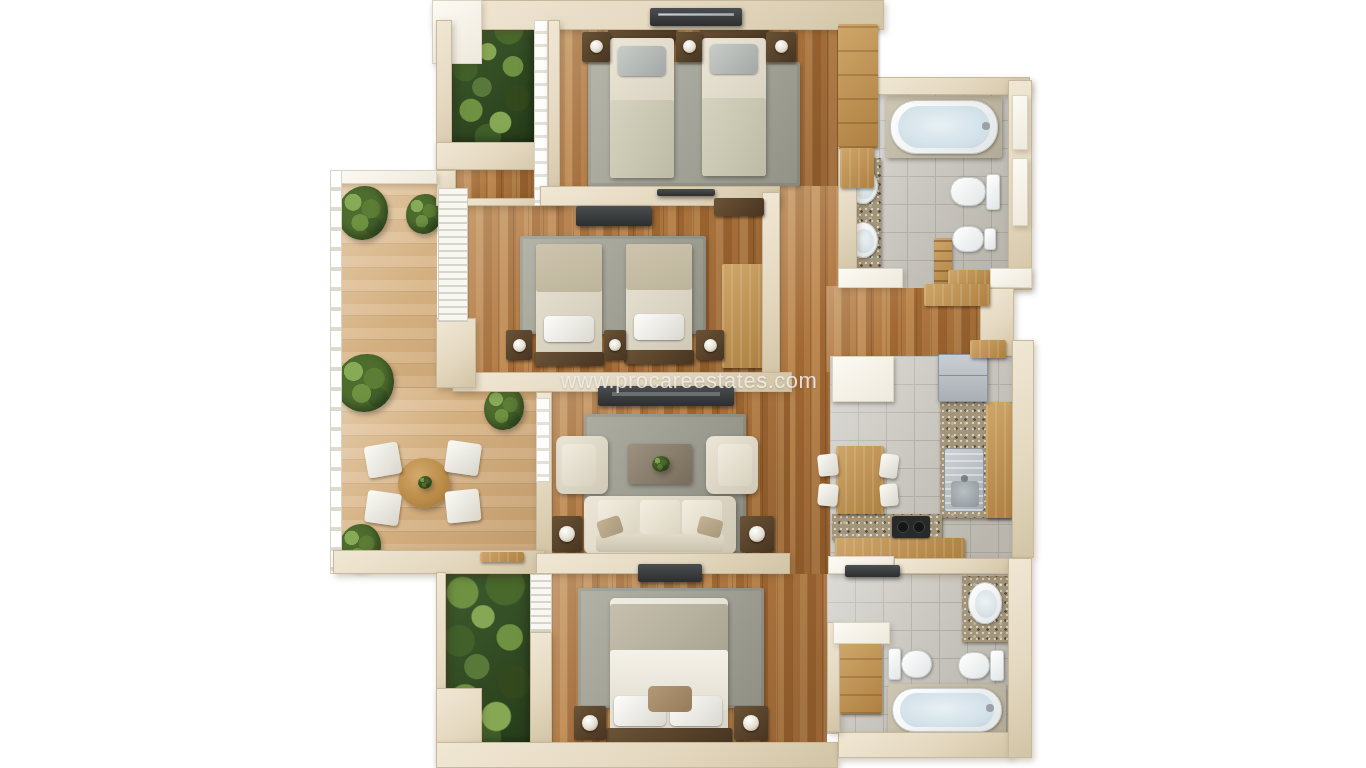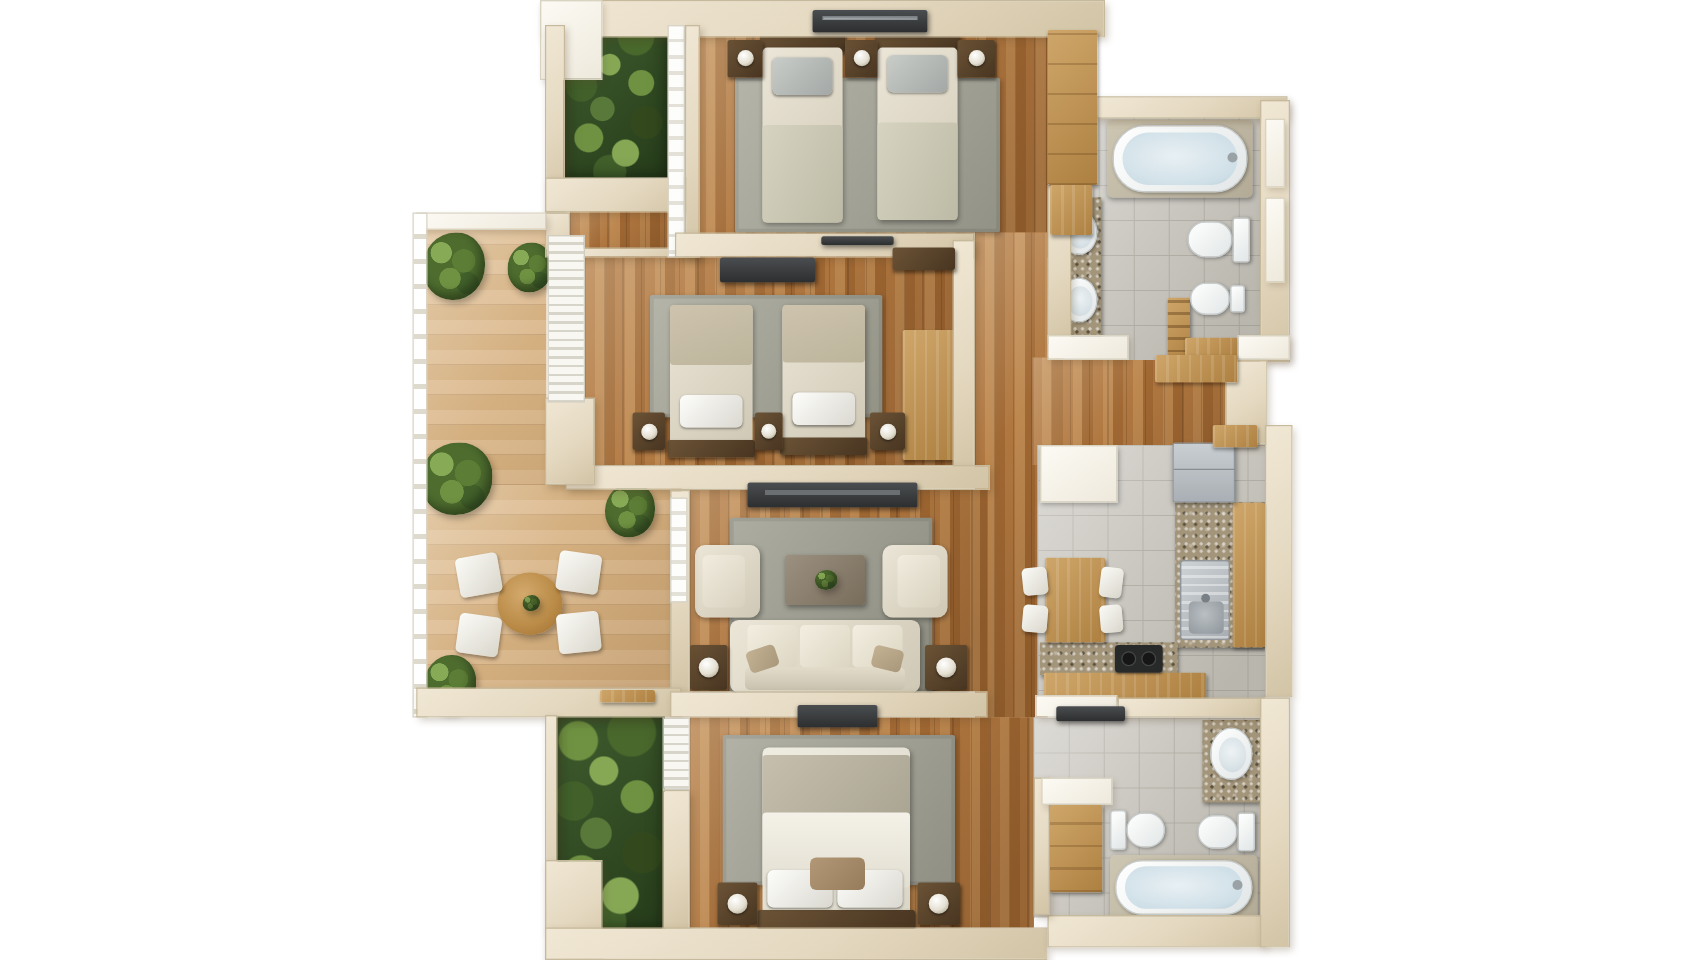--- a/index.html
+++ b/index.html
@@ -311,14 +311,15 @@
     <div class="abs fixture" style="left:0;top:2px;width:32px;height:27px;border-radius:14px;"></div>
     <div class="abs fixture" style="left:32px;top:0;width:14px;height:31px;border-radius:3px;"></div>
   </div>
   <div class="abs" style="left:888px;top:684px;width:118px;height:52px;background:linear-gradient(135deg,#cdc6b2,#b3ab96);border-radius:4px;box-shadow:1px 2px 4px rgba(0,0,0,.35);z-index:3;">
     <div class="abs fixture" style="left:4px;top:4px;width:110px;height:44px;border-radius:22px;"></div>
     <div class="abs" style="left:12px;top:9px;width:94px;height:34px;border-radius:18px;background:radial-gradient(ellipse at 45% 45%, #e8f0f4, #cfdfe7 75%, #bccdd6);z-index:5;"></div>
     <div class="abs" style="left:98px;top:20px;width:8px;height:8px;border-radius:50%;background:#9aa2a6;z-index:6;"></div>
   </div>
   <div class="abs light-wood" style="left:840px;top:644px;width:42px;height:70px;z-index:7;background-image:repeating-linear-gradient(0deg, rgba(90,55,20,.25) 0 2px, transparent 2px 18px),linear-gradient(135deg,#cfa66a,#ad8040);"></div>
 
+  <div class="abs watermark" style="left:549px;top:368px;width:280px;text-align:center;">www.procareestates.com</div>
 
 </div>
 
 </body></html>

